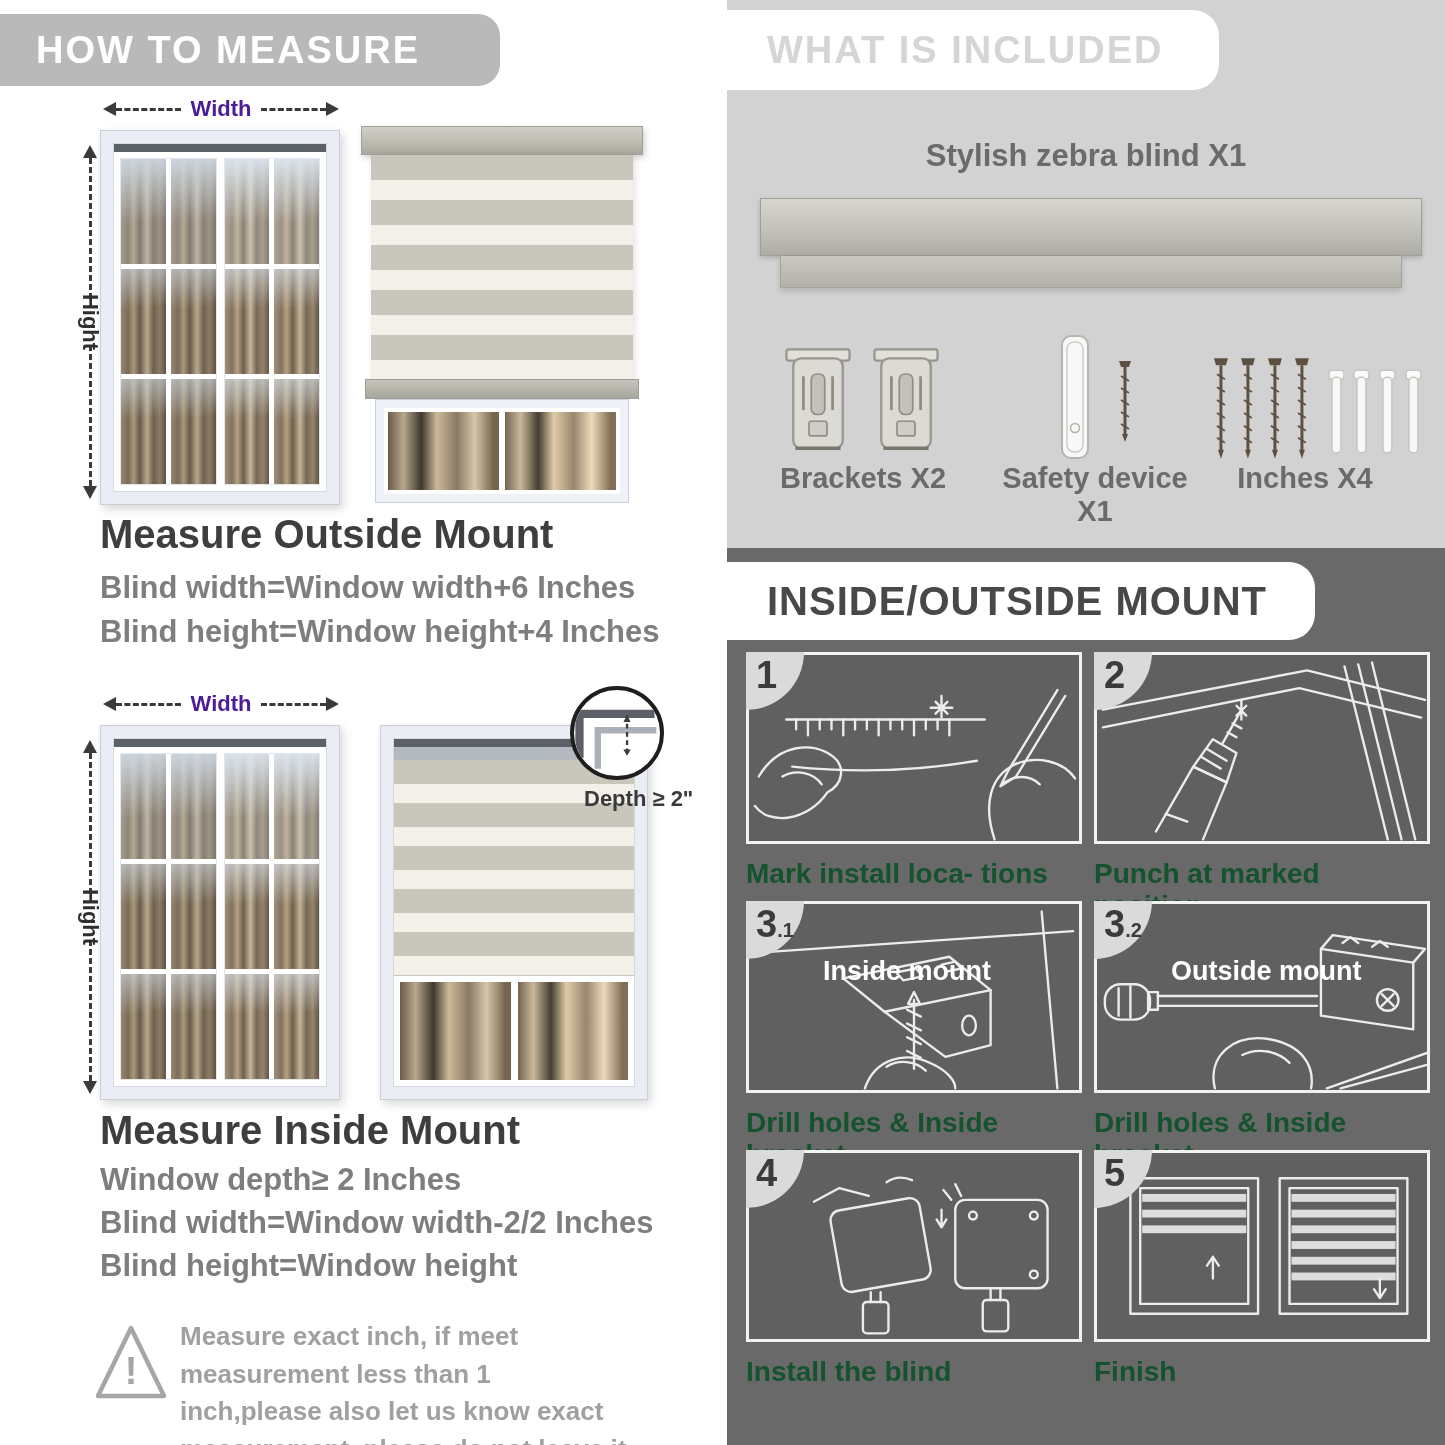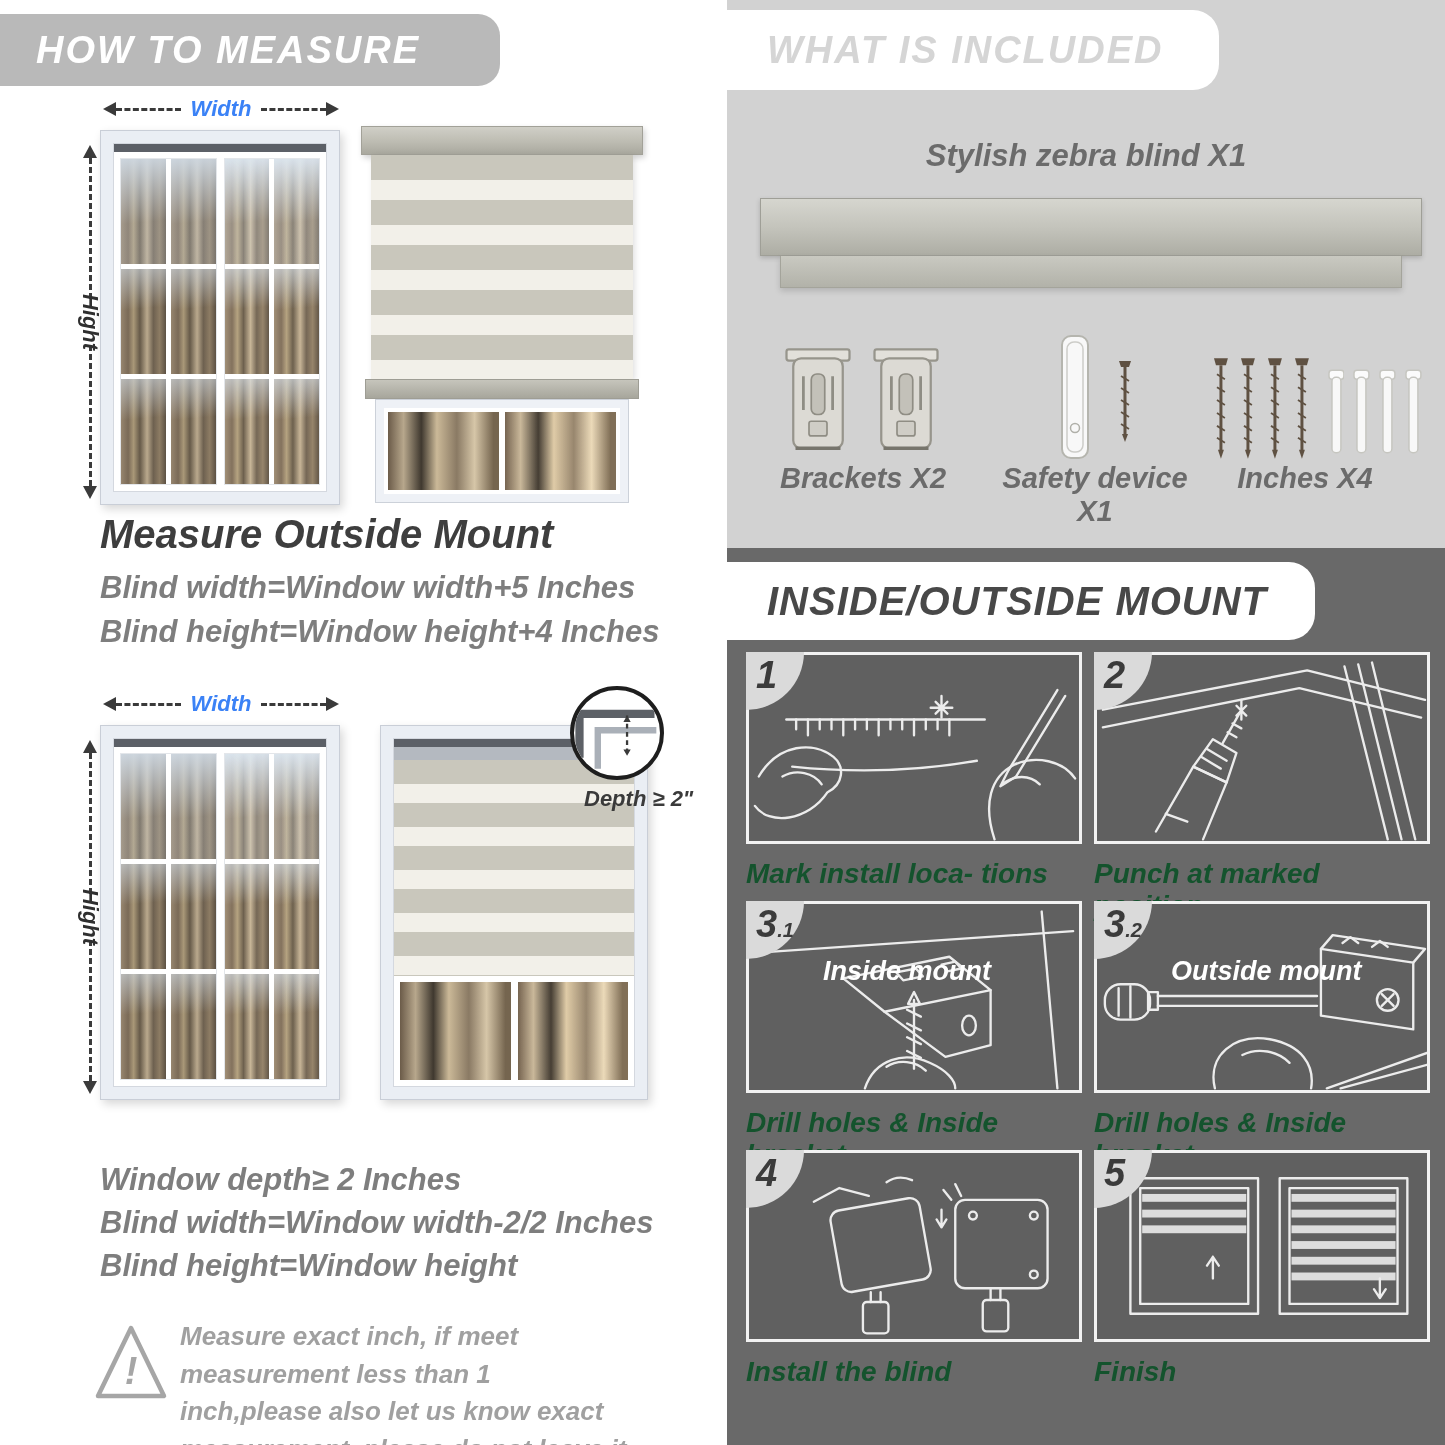--- a/index.html
+++ b/index.html
@@ -1,17 +1,17 @@
 <!DOCTYPE html>
 <html><head>
 <meta charset="utf-8">
 <style>
   html,body{margin:0;padding:0;background:#fff;}
   #canvas{position:relative;width:1445px;height:1445px;background:#ffffff;overflow:hidden;
-          font-family:"Liberation Sans","DejaVu Sans",sans-serif;font-style:italic;}
+          font-family:"Liberation Sans","DejaVu Sans",sans-serif;}
   .abs{position:absolute;}
 
   
   .hdr-bar{position:absolute;display:flex;align-items:center;box-sizing:border-box;}
   .hdr-measure{left:0;top:14px;width:500px;height:72px;background:#b9b9b9;border-radius:0 22px 22px 0;
                padding-left:36px;color:#ffffff;font-weight:bold;font-size:38px;letter-spacing:2px;}
   .hdr-included{left:727px;top:10px;width:492px;height:80px;background:#ffffff;border-radius:0 26px 26px 0;
                padding-left:40px;color:#d5d5d5;font-weight:bold;font-size:38px;letter-spacing:2px;}
   .hdr-mount{left:727px;top:562px;width:588px;height:78px;background:#ffffff;border-radius:0 26px 26px 0;
                padding-left:40px;color:#484848;font-weight:bold;font-size:40px;letter-spacing:1px;}
@@ -45,21 +45,21 @@
   .under-window{margin:0 14px;background:#eef1f6;border:1px solid #ccd1d9;padding:8px;box-sizing:border-box;}
   .uw-sash{height:100%;background:#fff;display:flex;gap:6px;padding:4px;box-sizing:border-box;}
   .uw-cell{flex:1;background:linear-gradient(90deg,#6b5b49 0%,#b7a78c 14%,#3f382f 30%,#cbb998 44%,#8a7a64 62%,#d6c6a8 78%,#75654f 95%);}
   .uw-cell+.uw-cell{filter:brightness(1.1);}
 
   
   .cassette-in{height:13px;background:#b4b9c0;}
   .fab2{background:repeating-linear-gradient(180deg,#c9c7bc 0px,#c9c7bc 24px,#f2f0e9 24px,#f2f0e9 43px);}
 
   
-  .dim-w{position:absolute;display:flex;align-items:center;color:#3b82f6;font-weight:bold;font-size:22px;}
+  .dim-w{position:absolute;display:flex;align-items:center;color:#4c1d95;font-weight:bold;font-size:22px;}
   .dim-w .dash{flex:1;border-top:3px dashed #3a3a3a;height:0;}
   .dim-w .lbl{margin:0 10px;white-space:nowrap;}
   .tri-l{width:0;height:0;border:7px solid transparent;border-right:13px solid #3a3a3a;}
   .tri-r{width:0;height:0;border:7px solid transparent;border-left:13px solid #3a3a3a;}
   .dim-h{position:absolute;display:flex;flex-direction:column;align-items:center;}
   .dim-h .vdash{flex:1;border-left:3px dashed #3a3a3a;width:0;}
   .dim-h .lbl{transform:rotate(90deg);font-weight:bold;font-size:22px;color:#2f2f2f;margin:10px 0;white-space:nowrap;}
   .tri-u{width:0;height:0;border:7px solid transparent;border-bottom:13px solid #3a3a3a;}
   .tri-d{width:0;height:0;border:7px solid transparent;border-top:13px solid #3a3a3a;}
 
@@ -156,21 +156,21 @@
     <div class="bottomrail"></div>
     <div class="under-window" style="height:104px">
       <div class="uw-sash">
         <div class="uw-cell"></div>
         <div class="uw-cell"></div>
       </div>
     </div>
   </div>
 
   <div class="h-title" style="left:100px;top:512px">Measure Outside Mount</div>
-  <div class="h-line" style="left:100px;top:570px">Blind width=Window width+5 Inches</div>
+  <div class="h-line" style="left:100px;top:570px">Blind width=Window width+6 Inches</div>
   <div class="h-line" style="left:100px;top:614px">Blind height=Window height+4 Inches</div>
 
   <div class="window" style="left:100px;top:725px;width:240px;height:375px">
     <div class="win-inner">
       <div class="lintel"></div>
       <div class="panes">
         <div class="leaf">
           <div class="cell"></div>
             <div class="cell"></div>
           <div class="cell"></div>
@@ -220,20 +220,21 @@
   <div class="magnify" style="left:570px;top:686px">
     <svg viewBox="0 0 94 94">
       <path d="M6,74 V26 H88" stroke="#5d6167" stroke-width="9" fill="none"></path>
       <path d="M26,86 V44 H90" stroke="#aab0b8" stroke-width="7" fill="none"></path>
       <line x1="58" y1="28" x2="58" y2="72" stroke="#3a3a3a" stroke-width="2.5" stroke-dasharray="5 4"></line>
       <path d="M58,28 l-4,7 h8 z M58,72 l-4,-7 h8 z" fill="#3a3a3a"></path>
     </svg>
   </div>
   <div class="depth-lbl" style="left:584px;top:786px">Depth ≥ 2"</div>
 
+  <div class="h-title" style="left:100px;top:1108px">Measure Inside Mount</div>
   <div class="h-line" style="left:100px;top:1162px">Window depth≥ 2 Inches</div>
   <div class="h-line" style="left:100px;top:1205px">Blind width=Window width-2/2 Inches</div>
   <div class="h-line" style="left:100px;top:1248px">Blind height=Window height</div>
 
   <svg class="abs" style="left:92px;top:1320px" width="78" height="86" viewBox="0 0 78 86">
     <path d="M39,8 L72,76 L6,76 Z" fill="none" stroke="#a6a6a6" stroke-width="4.5" stroke-linejoin="round"></path>
     <text x="39" y="64" text-anchor="middle" font-size="38" font-weight="bold" fill="#a6a6a6" font-family="Liberation Sans, sans-serif">!</text>
   </svg>
   <div class="warn-text" style="left:180px;top:1318px;width:450px">Measure exact inch, if meet measurement less than 1 inch,please also let us know exact measurement, please do not leave it</div>
 

